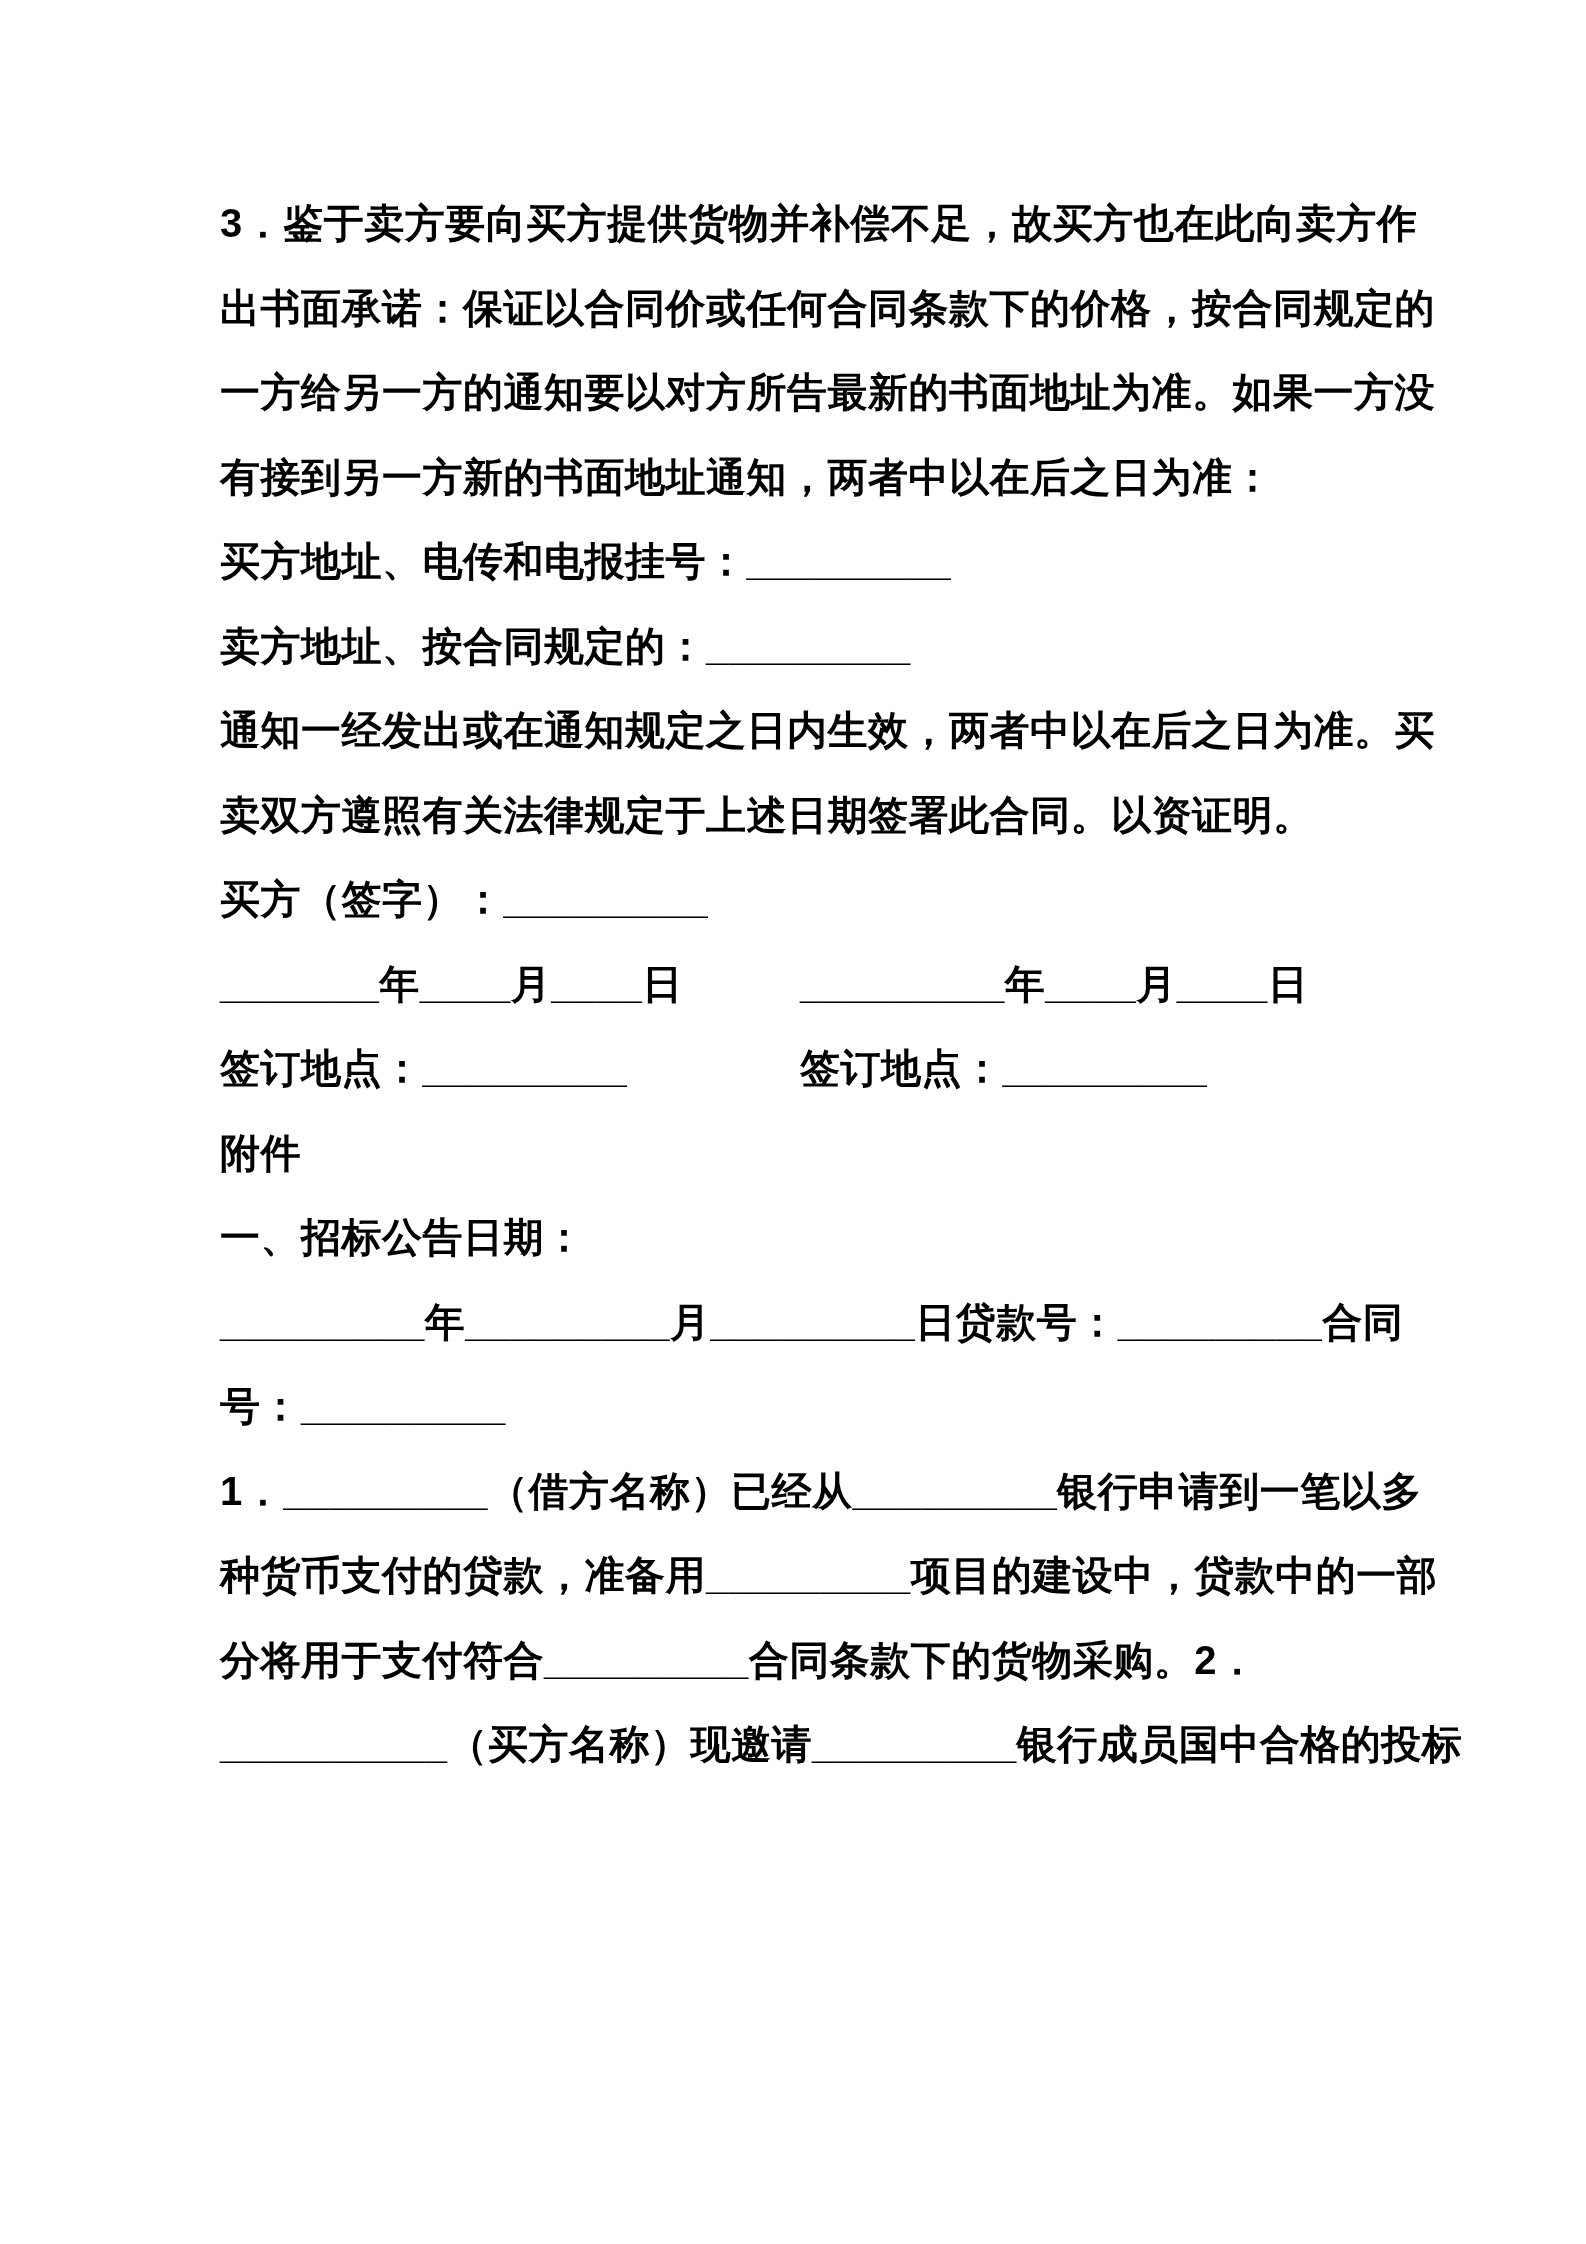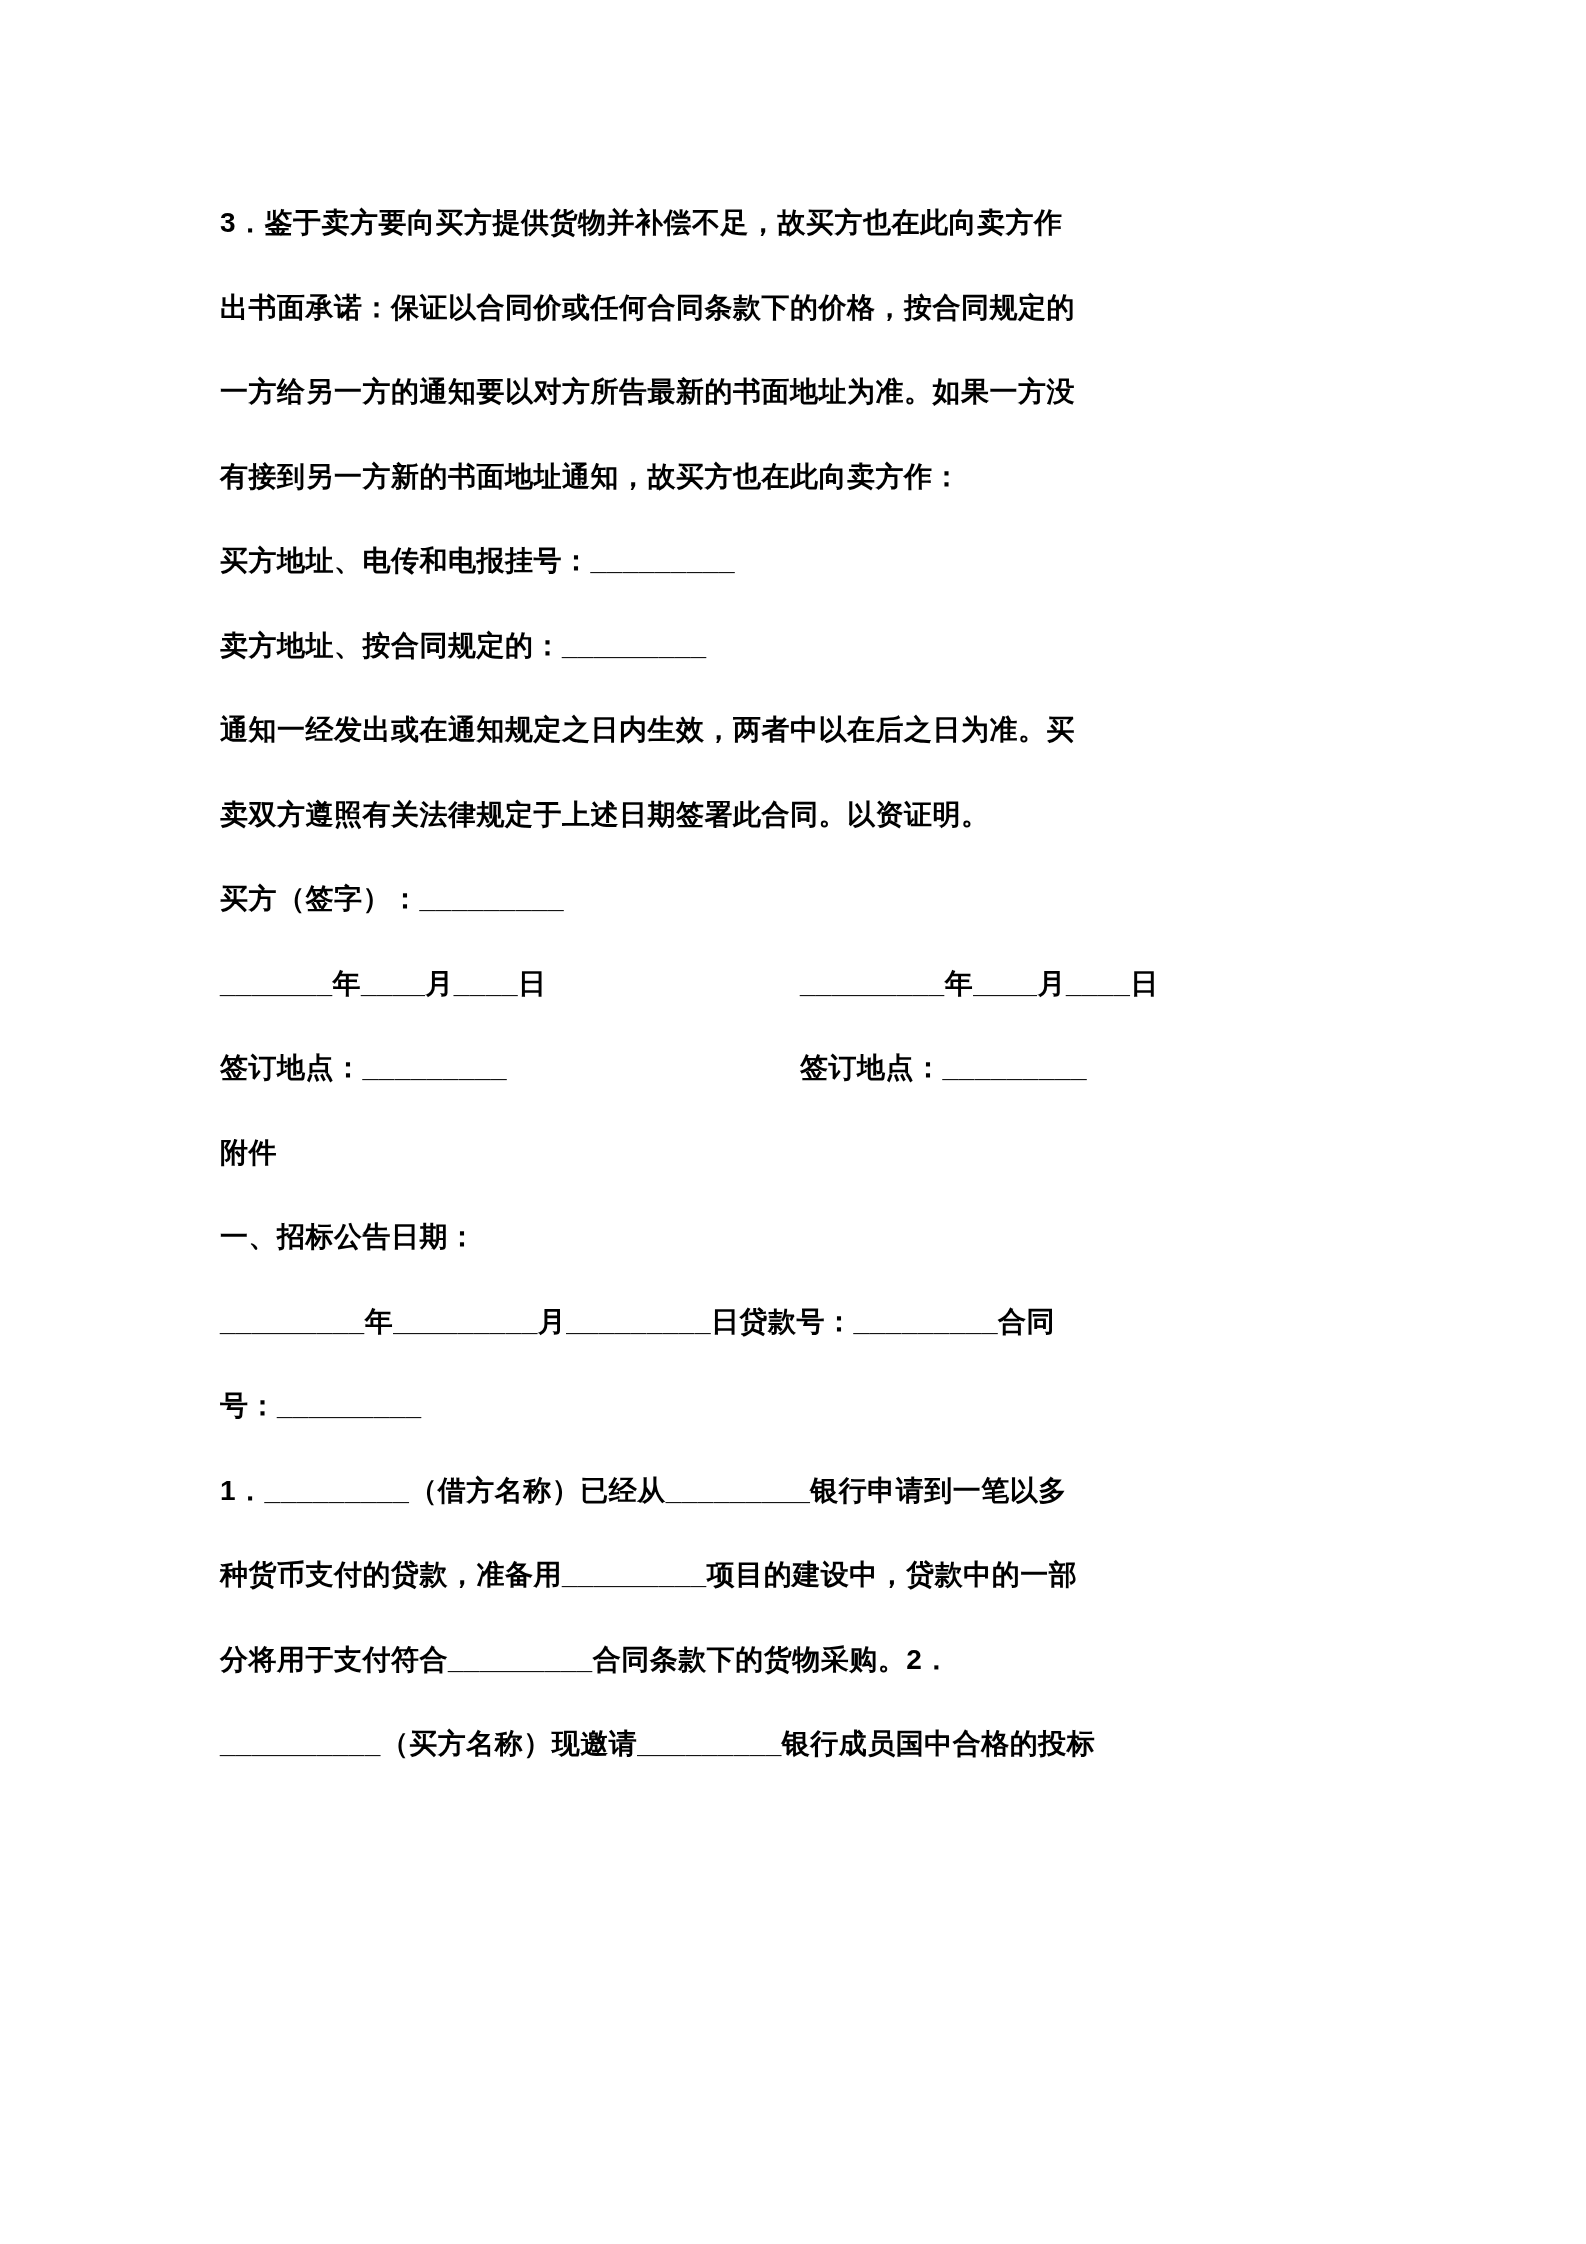--- a/index.html
+++ b/index.html
@@ -8,21 +8,21 @@
     position: relative;
     width: 1586px;
     height: 2244px;
     background: #ffffff;
     overflow: hidden;
   }
   .content {
     box-sizing: border-box;
     padding: 181px 148px 0 220px;
     font-family: "Liberation Sans", "DejaVu Sans", sans-serif;
-    font-size: 28px;
+    font-size: 40px;
     font-weight: 700;
     color: #000000;
     letter-spacing: 0.5px;
   }
   .line {
     height: 84.5px;
     line-height: 84.5px;
     white-space: nowrap;
     overflow: visible;
   }
@@ -33,21 +33,21 @@
 </head>
 <body>
 
 <div class="page">
   <div class="content">
 
     <div class="line">3．鉴于卖方要向买方提供货物并补偿不足，故买方也在此向卖方作</div>
     <div class="line">出书面承诺：保证以合同价或任何合同条款下的价格，按合同规定的</div>
 
     <div class="line">一方给另一方的通知要以对方所告最新的书面地址为准。如果一方没</div>
-    <div class="line">有接到另一方新的书面地址通知，故买方也在此向卖方作：</div>
+    <div class="line">有接到另一方新的书面地址通知，两者中以在后之日为准：</div>
 
     <div class="line">买方地址、电传和电报挂号：_________</div>
     <div class="line">卖方地址、按合同规定的：_________</div>
 
     <div class="line">通知一经发出或在通知规定之日内生效，两者中以在后之日为准。买</div>
     <div class="line">卖双方遵照有关法律规定于上述日期签署此合同。以资证明。</div>
 
     <div class="line two-col">
       <span class="col-left">买方（签字）：_________</span>
     </div>

